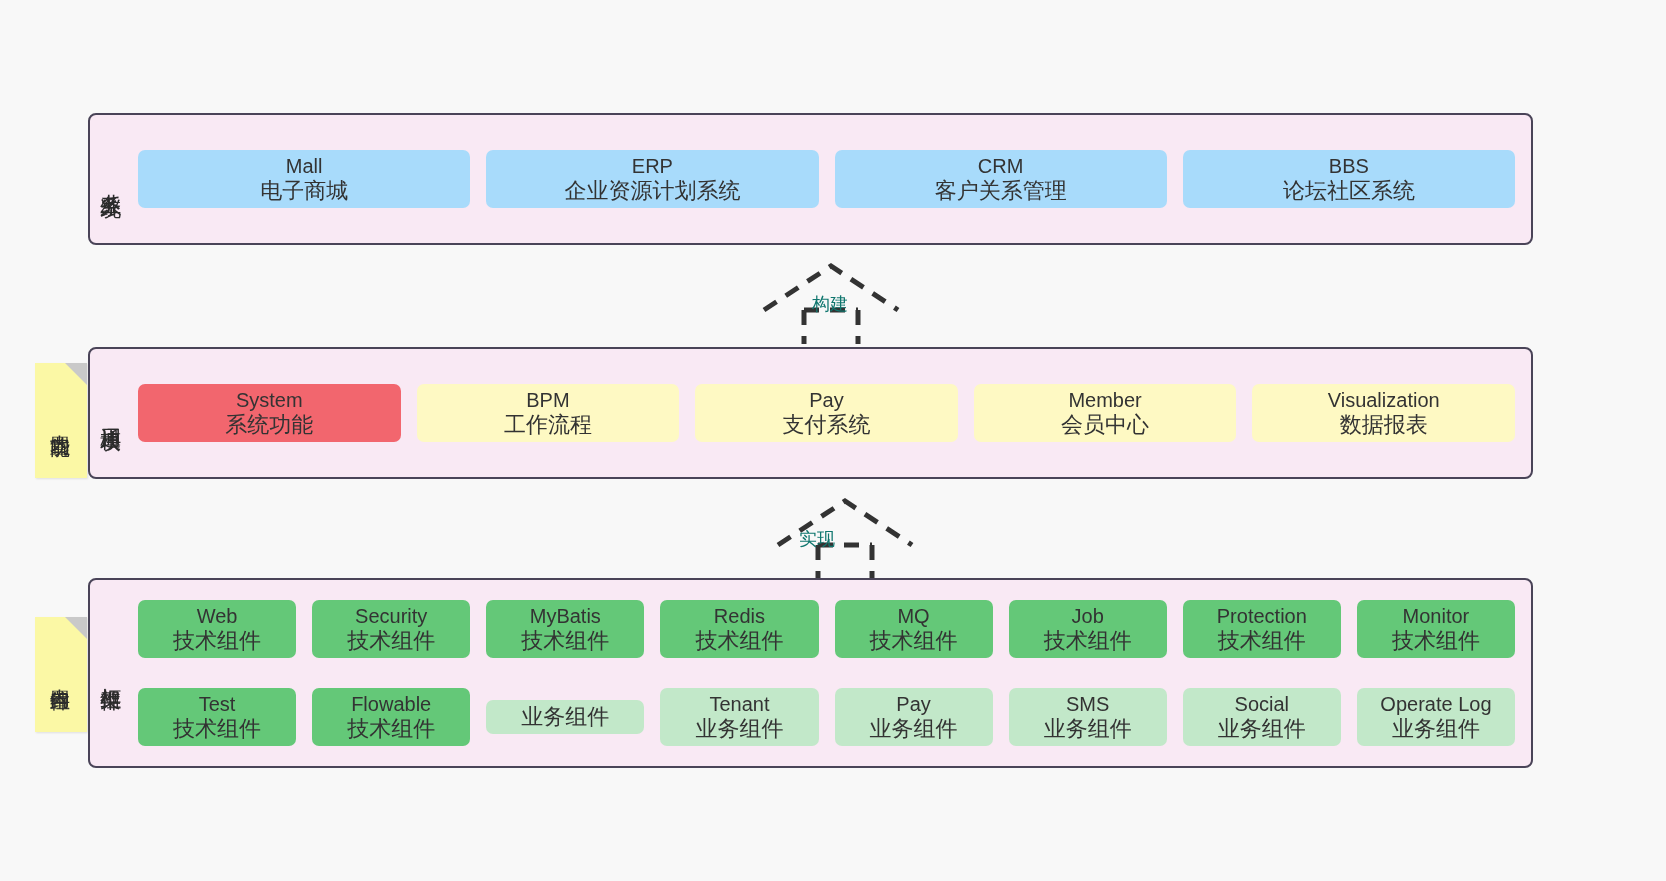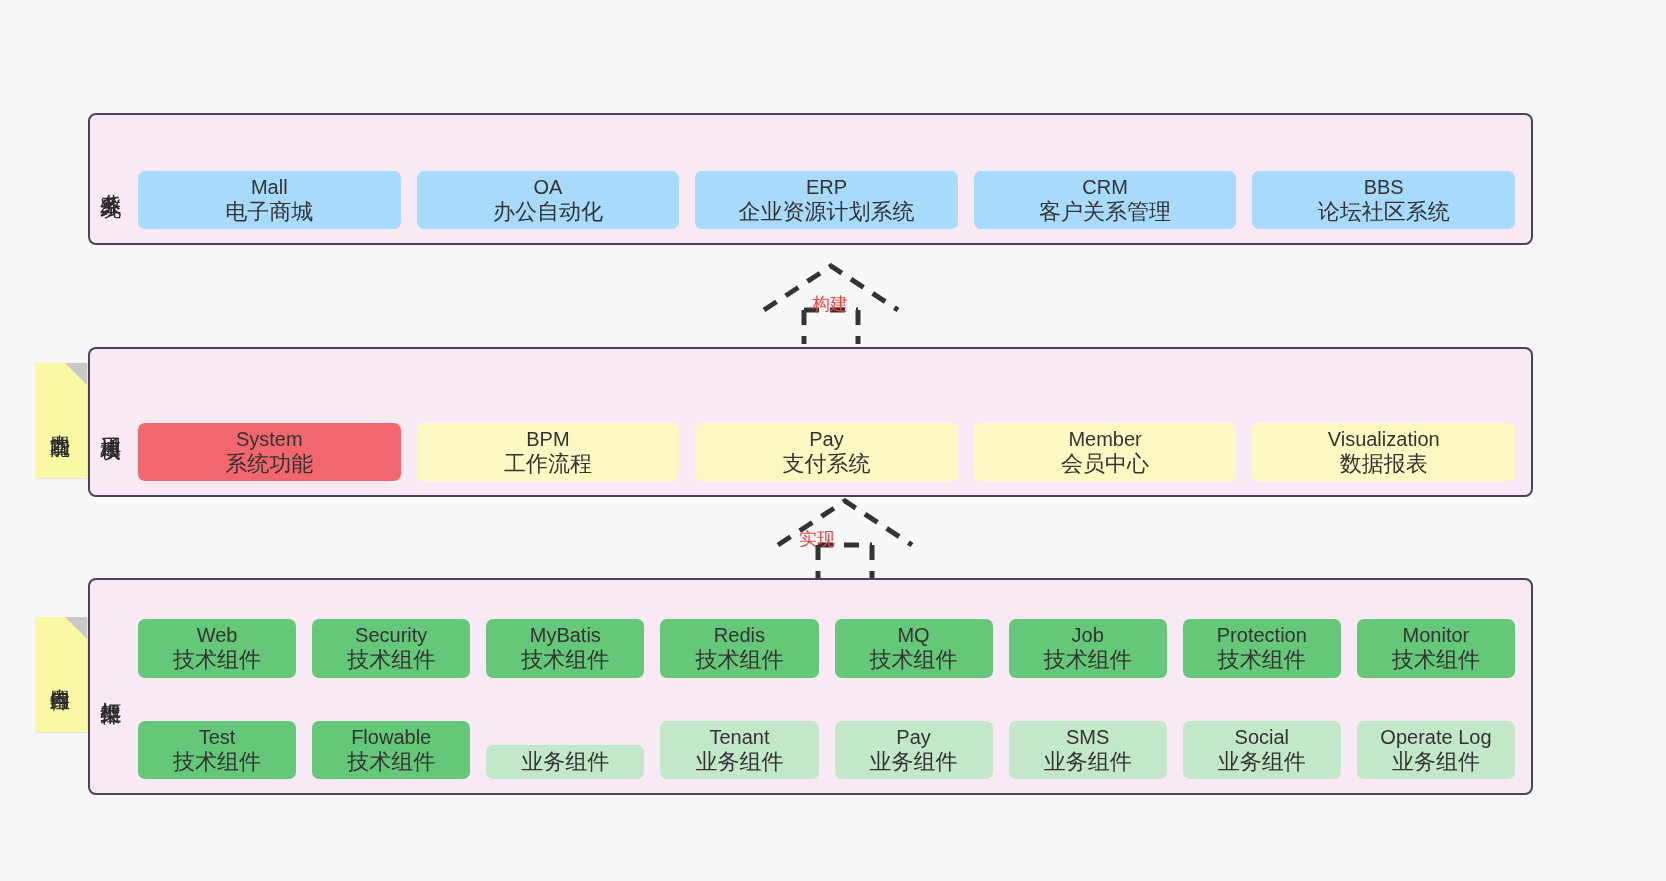--- a/index.html
+++ b/index.html
@@ -58,21 +58,21 @@
     justify-content: center;
     gap: 18px;
     padding: 14px 16px 14px 6px;
     box-sizing: border-box;
   }
 
   .row {
     display: flex;
     gap: 16px;
     flex: 1 1 auto;
-    align-items: flex-end;
+    align-items: center;
   }
 
   .card {
     flex: 1 1 0;
     border-radius: 7px;
     display: flex;
     flex-direction: column;
     align-items: center;
     justify-content: center;
     text-align: center;
@@ -123,43 +123,39 @@
   }
 
   
   .gen-arrow {
     position: absolute;
   }
   .gen-arrow svg { display: block; }
   .gen-label {
     position: absolute;
     font-size: 18px;
-    color: #ef4444;
+    color: #0f766e;
     white-space: nowrap;
     background: transparent;
   }
 </style>
 </head>
 <body>
 
 <div id="canvas">
 
   <div class="layer" id="layer-business" style="left:88px; top:113px; width:1445px; height:132px;">
     <div class="layer-title">业务系统</div>
     <div class="layer-body">
       <div class="row">
         <div class="card c-blue">
           <span class="ct">Mall</span>
           <span class="cs">电子商城</span>
         </div>
         <div class="card c-blue">
-          <span class="ct">OA</span>
-          <span class="cs">办公自动化</span>
-        </div>
-        <div class="card c-blue">
           <span class="ct">ERP</span>
           <span class="cs">企业资源计划系统</span>
         </div>
         <div class="card c-blue">
           <span class="ct">CRM</span>
           <span class="cs">客户关系管理</span>
         </div>
         <div class="card c-blue">
           <span class="ct">BBS</span>
           <span class="cs">论坛社区系统</span>
@@ -176,21 +172,21 @@
       <path d="M 102 52 L 102 86" fill="none" stroke="#333333" stroke-width="5" stroke-dasharray="15,11" stroke-linecap="butt"></path>
     </svg>
   </div>
   <div class="gen-label" style="left:812px; top:292px;">构建</div>
 
   <div class="sticky" id="sticky-builtin-function" style="left:35px; top:363px; width:52px; height:115px;">
     <span class="fold"></span>
     <span>内置功能</span>
   </div>
 
-  <div class="layer" id="layer-common" style="left:88px; top:347px; width:1445px; height:150px;">
+  <div class="layer" id="layer-common" style="left:88px; top:347px; width:1445px; height:132px;">
     <div class="layer-title">通用模块</div>
     <div class="layer-body">
       <div class="row">
         <div class="card c-red">
           <span class="ct">System</span>
           <span class="cs">系统功能</span>
         </div>
         <div class="card c-pink">
           <span class="ct">BPM</span>
           <span class="cs">工作流程</span>
@@ -219,21 +215,21 @@
       <path d="M 102 52 L 102 86" fill="none" stroke="#333333" stroke-width="5" stroke-dasharray="15,11" stroke-linecap="butt"></path>
     </svg>
   </div>
   <div class="gen-label" style="left:799px; top:527px;">实现</div>
 
   <div class="sticky" id="sticky-builtin-component" style="left:35px; top:617px; width:52px; height:115px;">
     <span class="fold"></span>
     <span>内置组件</span>
   </div>
 
-  <div class="layer" id="layer-framework" style="left:88px; top:578px; width:1445px; height:217px;">
+  <div class="layer" id="layer-framework" style="left:88px; top:578px; width:1445px; height:190px;">
     <div class="layer-title">框架组件</div>
     <div class="layer-body">
 
       <div class="row">
         <div class="card c-green">
           <span class="ct">Web</span>
           <span class="cs">技术组件</span>
         </div>
         <div class="card c-green">
           <span class="ct">Security</span>

